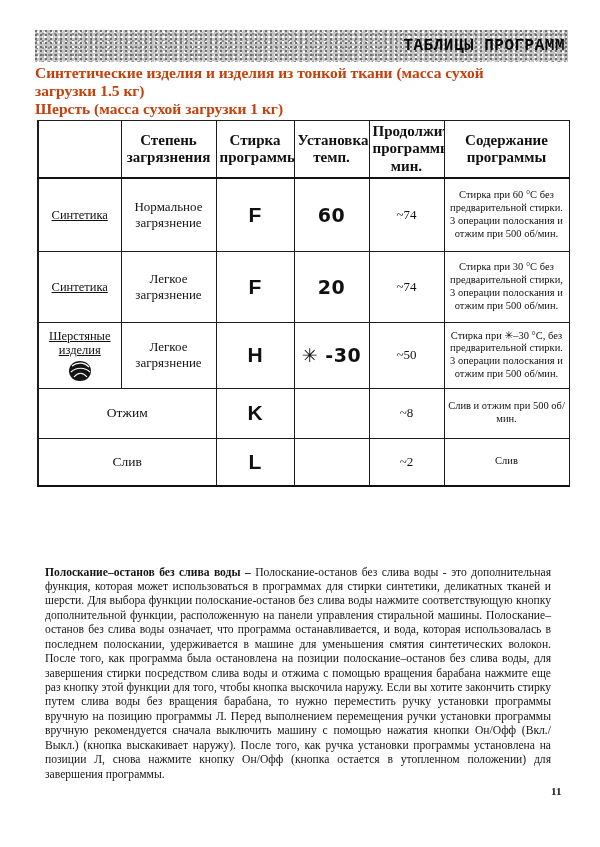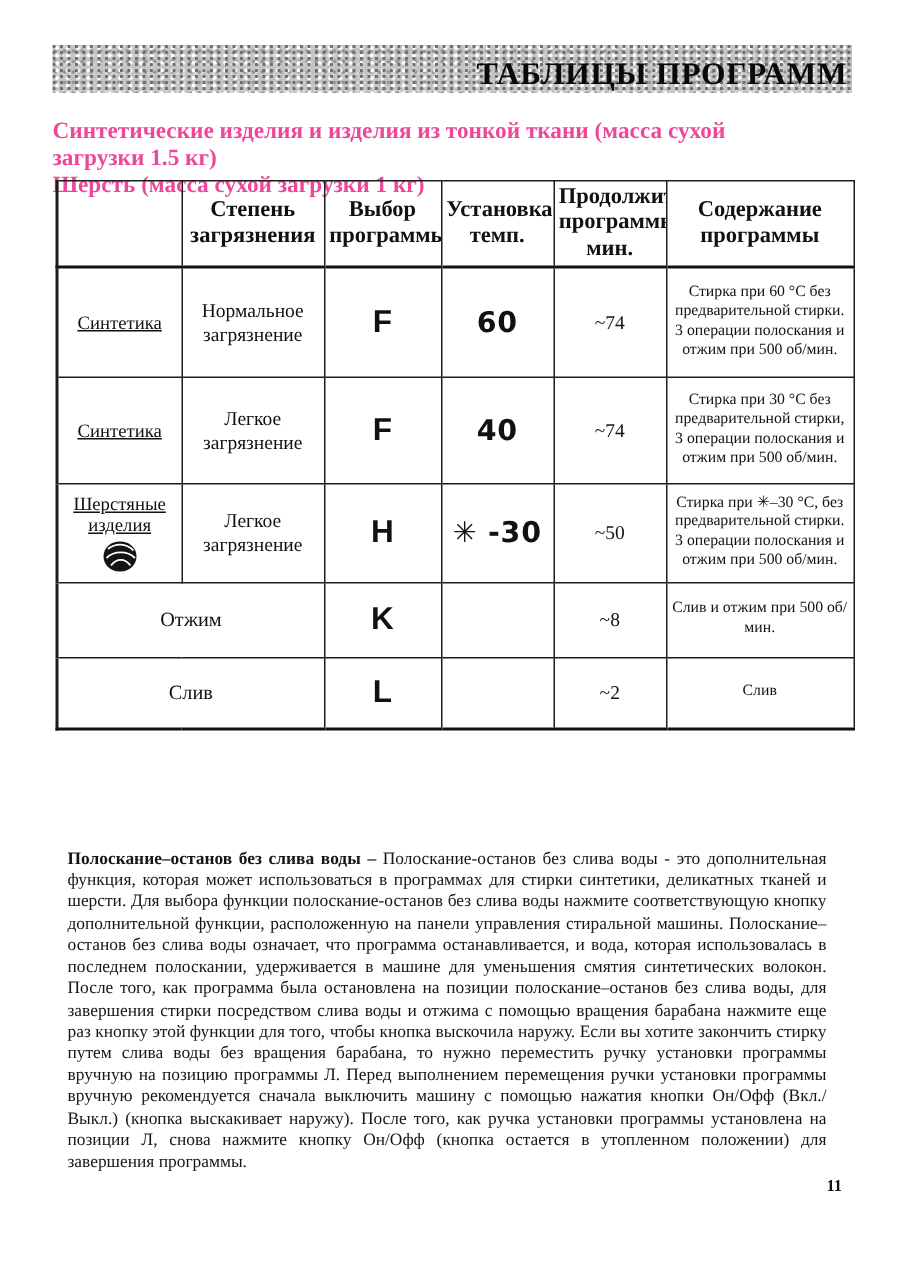--- a/index.html
+++ b/index.html
@@ -14,25 +14,25 @@
     background-image:
       radial-gradient(circle at 1px 1px,#6e6e6e 1px,transparent 1.3px),
       radial-gradient(circle at 3px 2px,#ffffff 1.1px,transparent 1.5px),
       radial-gradient(circle at 2px 4px,#8f8f8f 1px,transparent 1.3px),
       radial-gradient(circle at 4px 1px,#e8e8e8 .9px,transparent 1.2px);
     background-size:5px 4px,7px 5px,6px 7px,4px 6px;
     text-align:right;
   }
   .banner-title{
     display:inline-block;margin-top:7px;padding-right:3px;
-    font-weight:bold;font-size:21px;letter-spacing:.5px;color:#0a0a0a;
+    font-weight:bold;font-size:16px;letter-spacing:.5px;color:#0a0a0a;font-family:Liberation Mono, monospace;
   }
   .subtitles{
     position:absolute;left:35px;top:64px;width:512px;
-    font-weight:bold;font-size:15.5px;line-height:1.16;color:#ec4899;margin-top:15px;
+    font-weight:bold;font-size:15.5px;line-height:1.16;color:#c2410c;
   }
   
   table.prog{
     position:absolute;left:37px;top:120px;border-collapse:collapse;table-layout:fixed;
     width:531px;
   }
   table.prog td,table.prog th{
     border:1px solid #1c1c1c;padding:2px 3px;vertical-align:middle;text-align:center;
     overflow:hidden;
   }
@@ -84,38 +84,38 @@
         <col class="w2">
         <col class="w3">
         <col class="w4">
         <col class="w5">
         <col class="w6">
       </colgroup>
     <tbody>
         <tr>
       <th class="c-empty"></th>
       <th>Степень загрязнения</th>
-      <th>Выбор программы</th>
+      <th>Стирка программы</th>
       <th>Установка темп.</th>
       <th class="c-dur">Продолжит. программы, мин.</th>
       <th>Содержание программы</th>
     </tr>
     <tr class="r1">
       <td class="cat">Синтетика</td>
       <td class="soil">Нормальное загрязнение</td>
       <td class="prog-letter">F</td>
       <td class="temp">60</td>
       <td class="dur">~74</td>
       <td class="content">Стирка при 60 °С без предварительной стирки. 3 операции полоскания и отжим при 500 об/мин.</td>
     </tr>
     <tr class="r2">
       <td class="cat">Синтетика</td>
       <td class="soil">Легкое загрязнение</td>
       <td class="prog-letter">F</td>
-      <td class="temp">40</td>
+      <td class="temp">20</td>
       <td class="dur">~74</td>
       <td class="content">Стирка при 30 °С без предварительной стирки, 3 операции полоскания и отжим при 500 об/мин.</td>
     </tr>
     <tr class="r4">
       <td class="cat">
         <span>Шерстяные изделия</span>
         <svg class="wool" width="24" height="22" viewBox="0 0 24 22">
           <path d="M12 1 C18 1 23 5 23 11 C23 16 19 21 12 21 C5 21 1 16 1 11 C1 5 6 1 12 1 Z" fill="#141414"></path>
           <path d="M4 6 C9 2 16 2 21 7 M3 12 C8 7 17 7 22 12 M6 17 C10 12 15 12 19 17" stroke="#ffffff" stroke-width="1.2" fill="none"></path>
         </svg>

